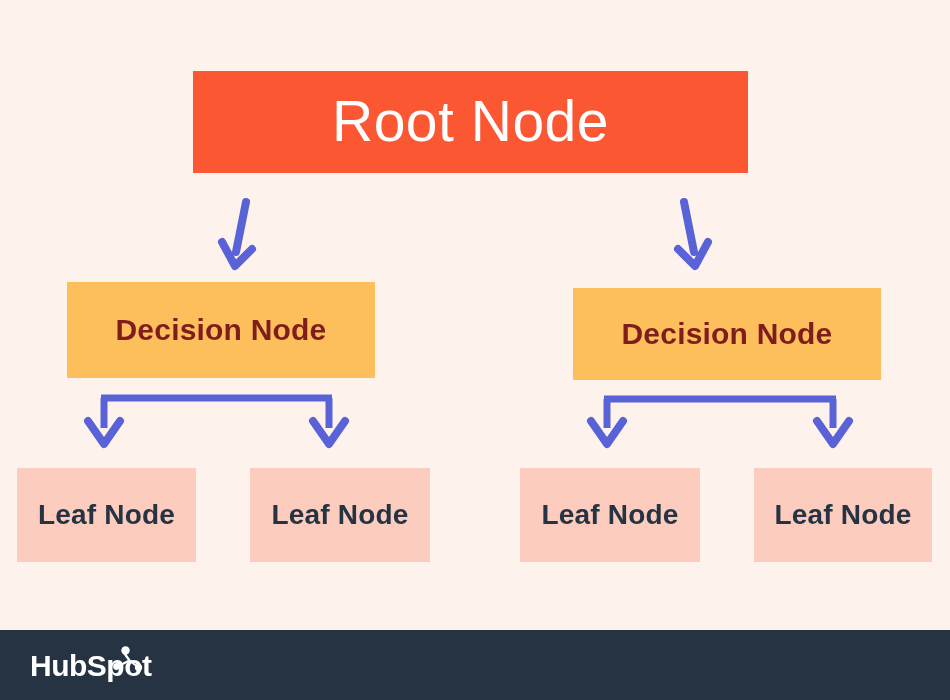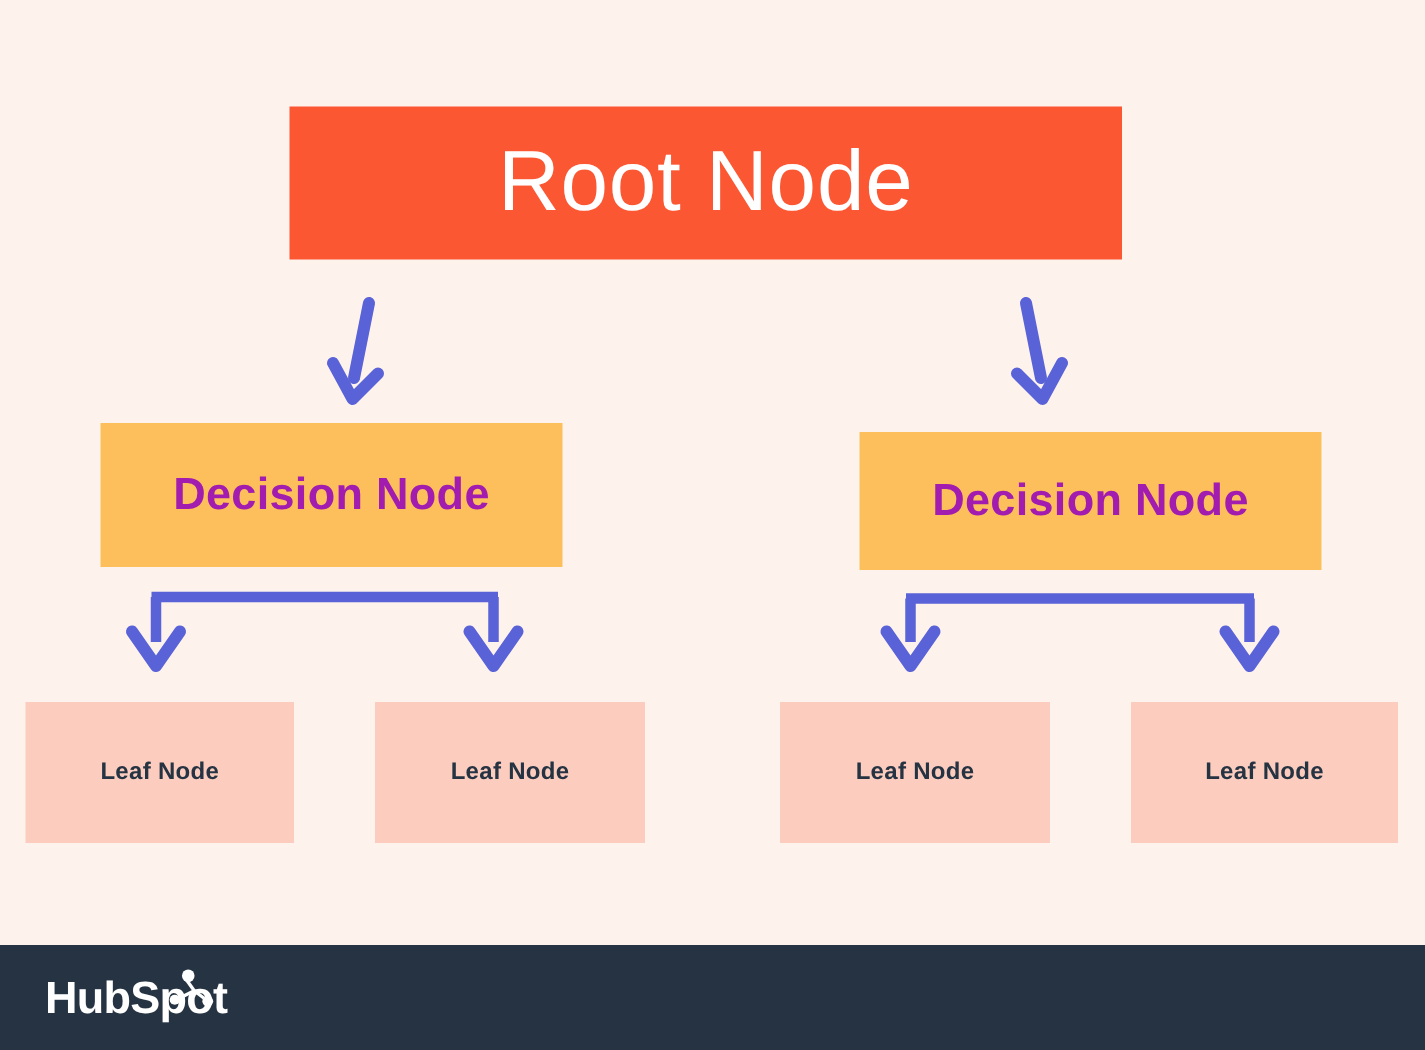--- a/index.html
+++ b/index.html
@@ -39,40 +39,40 @@
     width: 555px;
     height: 102px;
     background: #fb5733;
     color: #ffffff;
     font-size: 57px;
     font-weight: normal;
     letter-spacing: 0.5px;
   }
   .node-decision {
     background: #fdbf5b;
-    color: #a21caf;
+    color: #7f1d1d;
     font-size: 30px;
     font-weight: bold;
   }
   .node-decision-left {
     left: 67px;
     top: 282px;
     width: 308px;
     height: 96px;
   }
   .node-decision-right {
     left: 573px;
     top: 288px;
     width: 308px;
     height: 92px;
   }
   .node-leaf {
     background: #fcccbe;
     color: #253342;
-    font-size: 16px;
+    font-size: 28px;
     font-weight: bold;
     top: 468px;
     height: 94px;
   }
   .leaf-1 { left: 17px;  width: 179px; }
   .leaf-2 { left: 250px; width: 180px; }
   .leaf-3 { left: 520px; width: 180px; }
   .leaf-4 { left: 754px; width: 178px; }
 
   #connectors {

